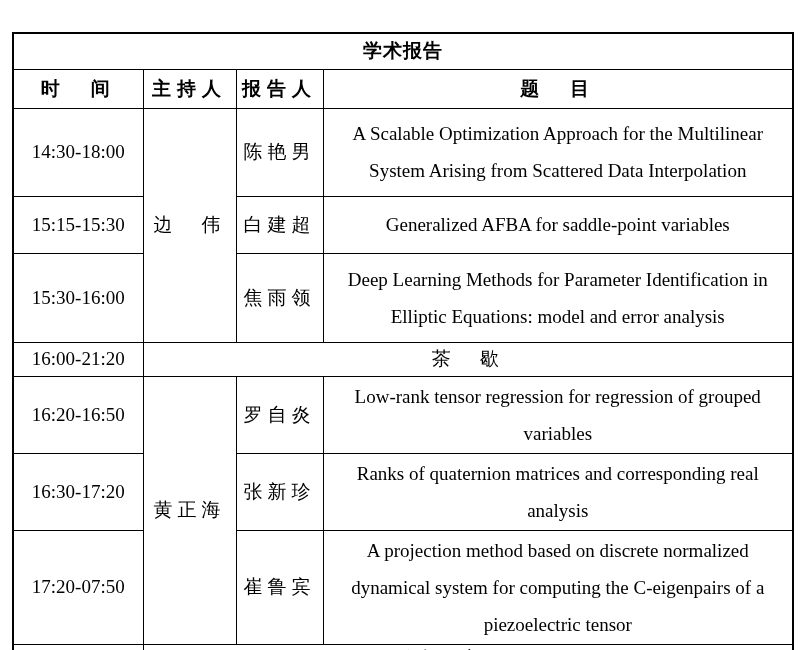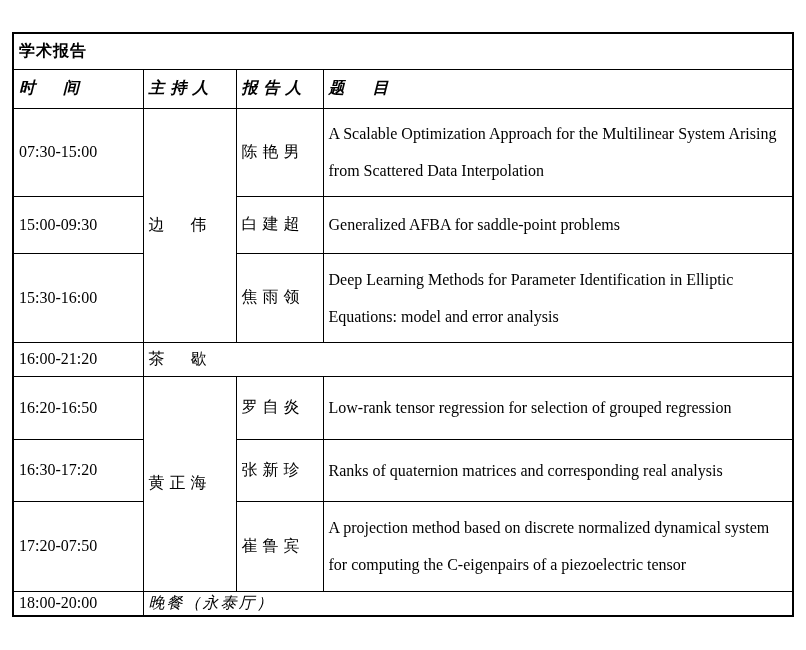--- a/index.html
+++ b/index.html
@@ -19,34 +19,34 @@
   table.schedule {
     position: absolute;
     left: 12px; top: 32px;
     width: 780px;
     border-collapse: collapse;
     table-layout: fixed;
     border: 2px solid #000000;
   }
   table.schedule td {
     border: 1px solid #000000;
+    text-align: center;
     vertical-align: middle;
     padding: 1px 5px;
-    font-size: 16px;
+    font-size: 19px;
     overflow: hidden;
   }
   td.title-cell {
     font-weight: bold;
     font-size: 20px;
     letter-spacing: 1px;
   }
   td.hdr {
     font-weight: bold;
     letter-spacing: 6px;
-    font-style: italic;
   }
   td.time-cell {
     letter-spacing: 0;
   }
   td.host-cell, td.speaker-cell {
     letter-spacing: 5px;
   }
   td.topic-cell {
     font-size: 20px;
     line-height: 37px;
@@ -78,48 +78,48 @@
     </tr>
 
     <tr style="height:39px">
       <td class="hdr">时　间</td>
       <td class="hdr">主持人</td>
       <td class="hdr">报告人</td>
       <td class="hdr">题　目</td>
     </tr>
 
     <tr style="height:88px">
-      <td class="time-cell">07:30-15:00</td>
+      <td class="time-cell">14:30-18:00</td>
       <td class="host-cell" rowspan="3">边　伟</td>
       <td class="speaker-cell">陈艳男</td>
       <td class="topic-cell">A Scalable Optimization Approach for the Multilinear System Arising from Scattered Data Interpolation</td>
     </tr>
 
     <tr style="height:57px">
-      <td class="time-cell">15:00-09:30</td>
+      <td class="time-cell">15:15-15:30</td>
       <td class="speaker-cell">白建超</td>
-      <td class="topic-cell">Generalized AFBA for saddle-point problems</td>
+      <td class="topic-cell">Generalized AFBA for saddle-point variables</td>
     </tr>
 
     <tr style="height:89px">
       <td class="time-cell">15:30-16:00</td>
       <td class="speaker-cell">焦雨领</td>
       <td class="topic-cell">Deep Learning Methods for Parameter Identification in Elliptic Equations: model and error analysis</td>
     </tr>
 
     <tr style="height:34px">
       <td class="time-cell">16:00-21:20</td>
       <td colspan="3" class="break-cell">茶　歇</td>
     </tr>
 
     <tr style="height:63px">
       <td class="time-cell">16:20-16:50</td>
       <td class="host-cell" rowspan="3">黄正海</td>
       <td class="speaker-cell">罗自炎</td>
-      <td class="topic-cell">Low-rank tensor regression for selection of grouped regression</td>
+      <td class="topic-cell">Low-rank tensor regression for regression of grouped variables</td>
     </tr>
 
     <tr style="height:62px">
       <td class="time-cell">16:30-17:20</td>
       <td class="speaker-cell">张新珍</td>
       <td class="topic-cell">Ranks of quaternion matrices and corresponding real analysis</td>
     </tr>
 
     <tr style="height:90px">
       <td class="time-cell">17:20-07:50</td>

